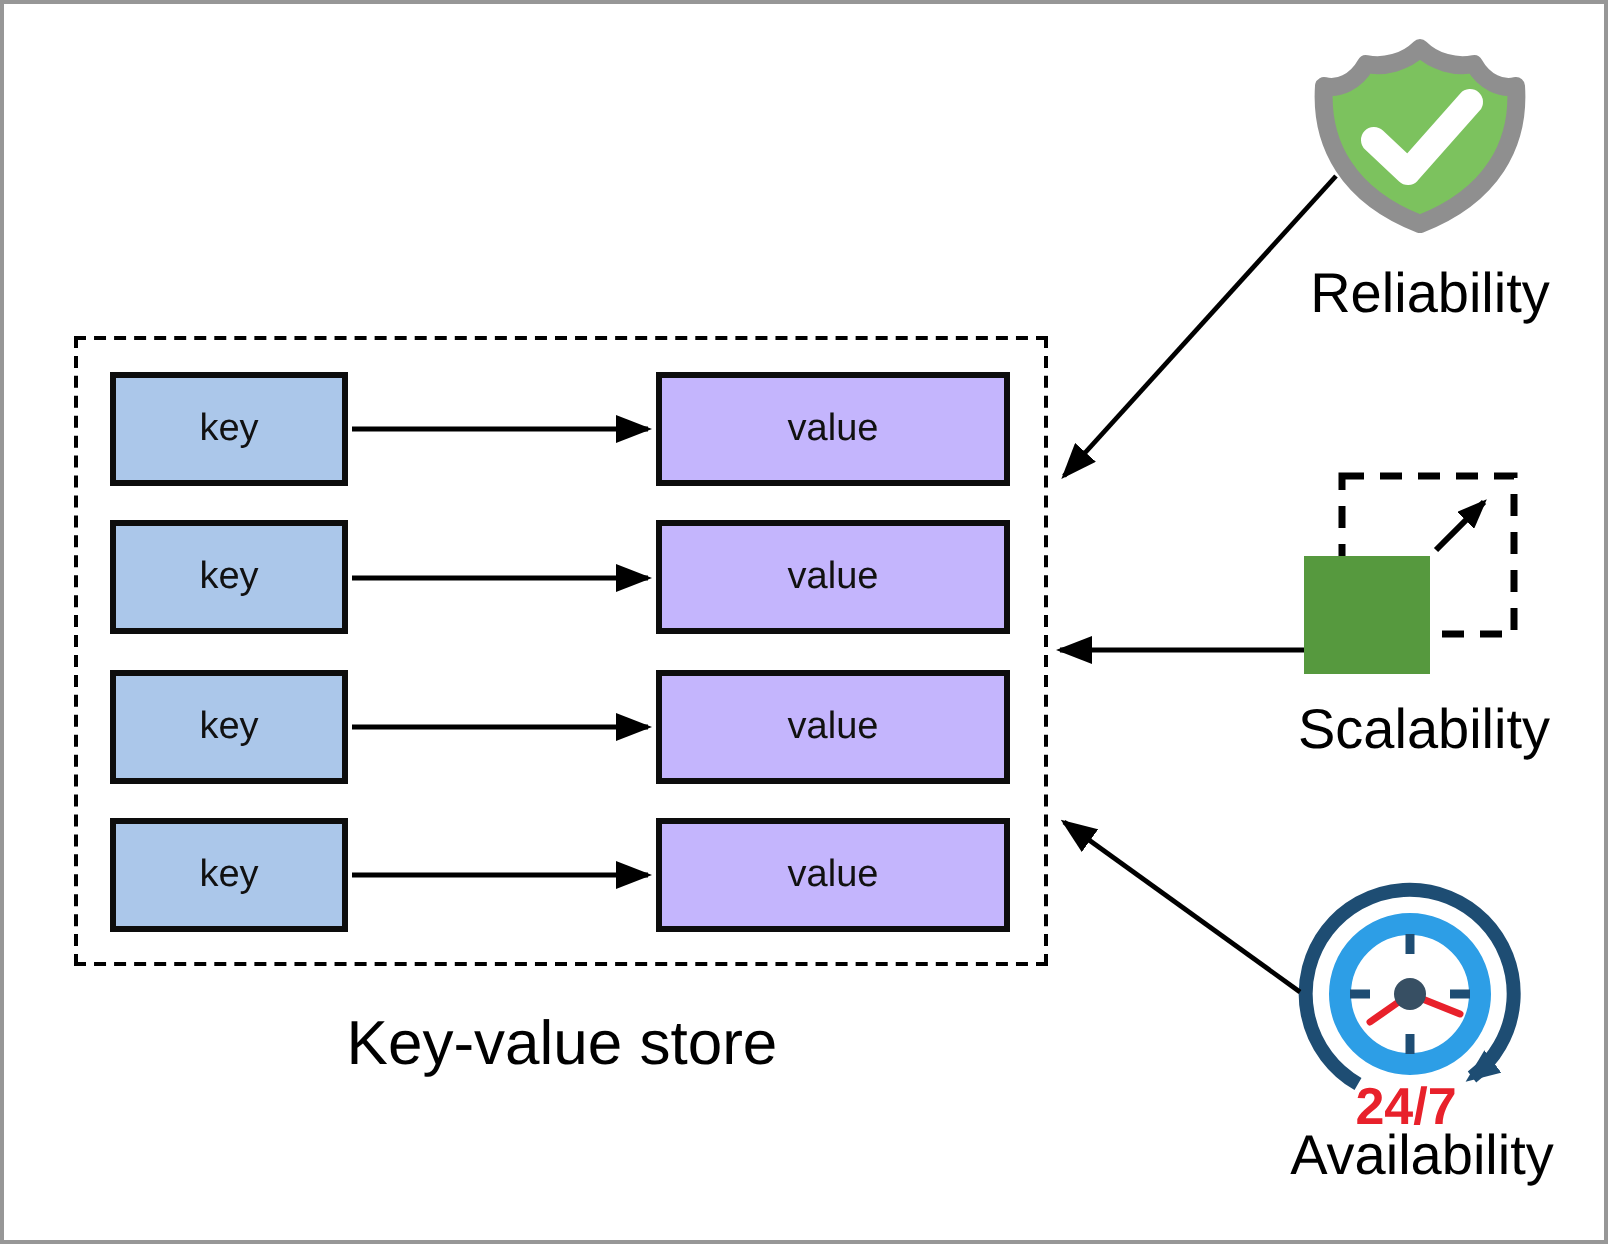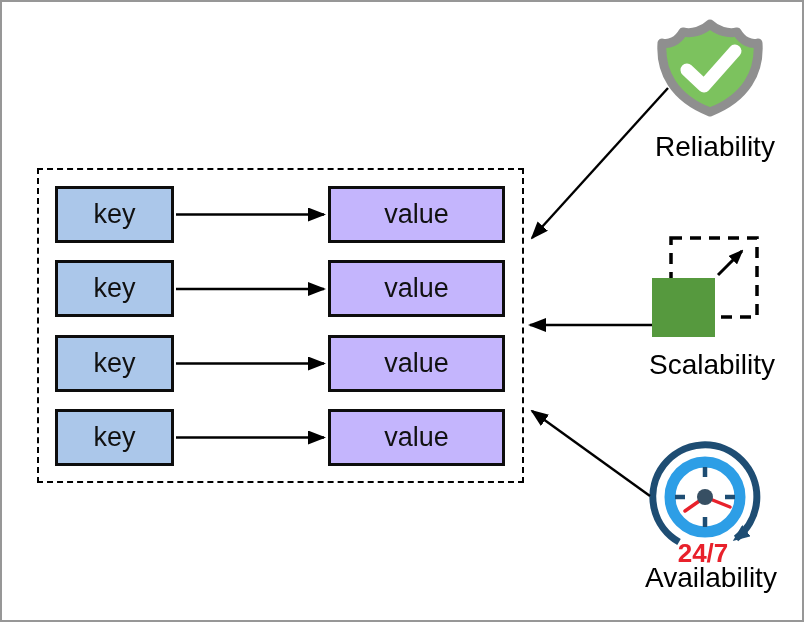--- a/index.html
+++ b/index.html
@@ -9,21 +9,21 @@
     border:2px solid #979797;box-sizing:border-box;
   }
   .arrow-layer{position:absolute;left:0;top:0;width:804px;height:622px;pointer-events:none;}
   .dashed-box{
     position:absolute;left:35px;top:166px;width:487px;height:315px;
     border:2px dashed #000;box-sizing:border-box;
   }
   .kv-box{
     position:absolute;height:57px;box-sizing:border-box;border:3px solid #0d0d0d;
     display:flex;align-items:center;justify-content:center;
-    font-size:27px;line-height:1;
+    font-size:19px;line-height:1;
   }
   .key-box{left:16px;width:119px;background:#abc7ea;}
   .value-box{left:289px;width:177px;background:#c4b5fd;}
   .row0{top:16px;} .row1{top:90px;} .row2{top:165px;} .row3{top:239px;}
   .store-label{
     position:absolute;left:79px;top:502px;width:400px;text-align:center;
     font-size:31px;color:#000;
   }
   .feature-label{
     position:absolute;width:300px;text-align:center;font-size:28px;color:#000;
@@ -62,20 +62,21 @@
         <span>value</span>
       </div>
     <div class="kv-box key-box row3">
         <span>key</span>
       </div>
     <div class="kv-box value-box row3">
         <span>value</span>
       </div>
   </div>
 
+  <div class="store-label">Key-value store</div>
 
   <svg class="icon-svg shield-svg" width="120" height="106" viewBox="0 0 120 106" aria-hidden="true">
     <path d="M60,10 C53,17 42,20 33,18 C28,27 19,31 12,29 C10,58 24,84 60,98
              C96,84 110,58 108,29 C101,31 92,27 87,18 C78,20 67,17 60,10 Z" fill="#7cc25e" stroke="#8f8f8f" stroke-width="9" stroke-linejoin="round"></path>
     <path d="M37,56 L54,72 L85,37" fill="none" stroke="#ffffff" stroke-width="13" stroke-linecap="round" stroke-linejoin="round"></path>
   </svg>
   <div class="feature-label reliability-label">Reliability</div>
 
   <svg class="icon-svg scale-svg" width="125" height="115" viewBox="0 0 125 115" aria-hidden="true">
     <defs>

